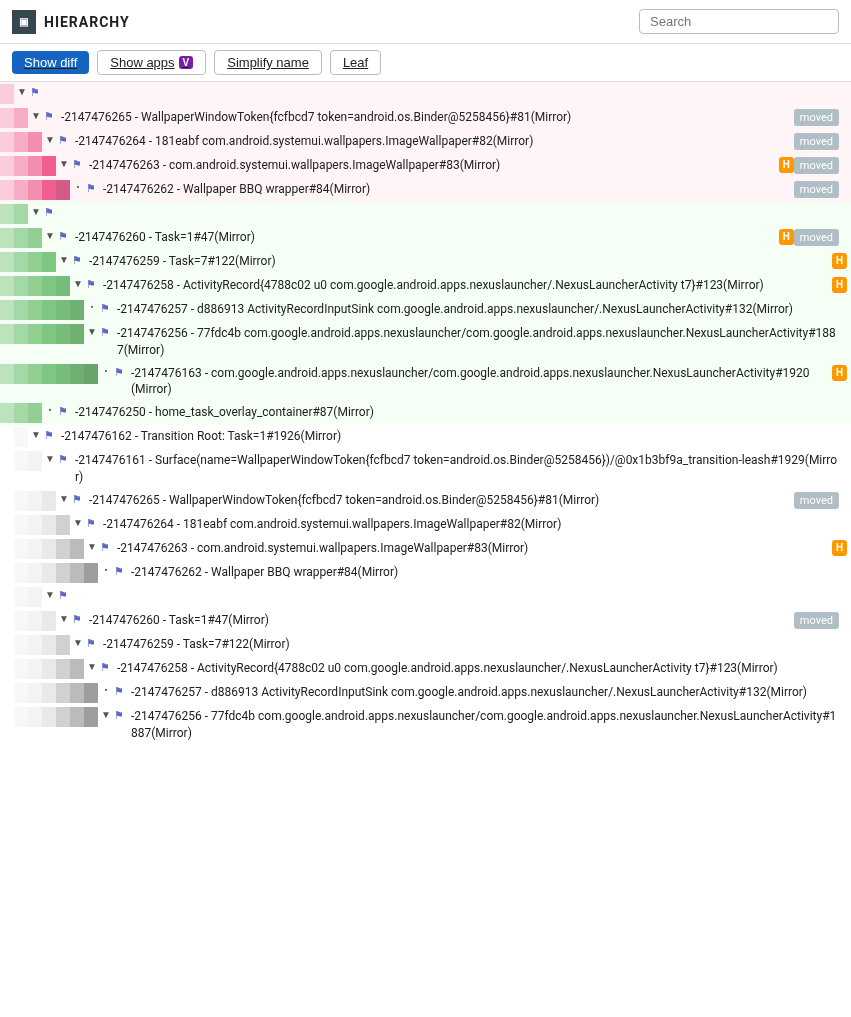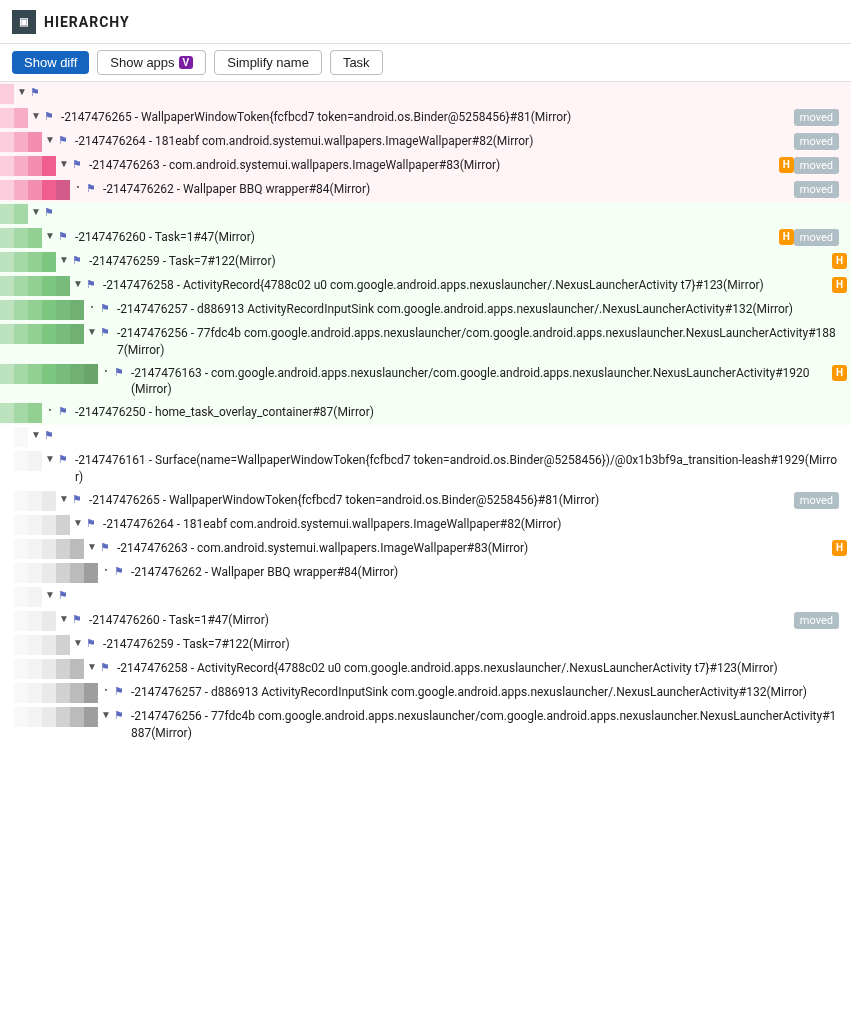--- a/index.html
+++ b/index.html
@@ -45,20 +45,21 @@
       outline: none;
     }
 
     .toolbar {
       display: flex;
       align-items: center;
       padding: 6px 12px;
       gap: 8px;
       border-bottom: 1px solid #e0e0e0;
       background: #fff;
+      text-decoration: underline;
     }
 
     .btn {
       padding: 4px 12px;
       border-radius: 4px;
       border: none;
       font-size: 13px;
       cursor: pointer;
       font-weight: 500;
     }
@@ -182,30 +183,31 @@
 
 <div>
 
   <div class="header">
     <div class="header-logo">
       <div class="logo-box">
         <span>▣</span>
       </div>
       <span class="header-title">HIERARCHY</span>
     </div>
+    <input class="search-box" type="text" placeholder="Search" style="">
   </div>
 
   <div class="toolbar">
     <button class="btn btn-blue">Show diff</button>
     <button class="btn btn-outline btn-v">
       <span>Show apps</span>
       <span class="v-badge">V</span>
     </button>
     <button class="btn btn-outline">Simplify name</button>
-    <button class="btn btn-outline">Task</button>
+    <button class="btn btn-outline">Leaf</button>
   </div>
 
   <div class="tree-container" id="tree-root">
       <div class="tree-row" style="background: rgb(255, 245, 247);">
         <div class="color-bands">
           <div class="band" style="background: rgb(248, 187, 208); opacity: 0.7;"></div>
         </div>
         <div class="row-content">
           <span class="toggle-icon">▼</span>
           <span class="node-icon" style="color: rgb(92, 107, 192); margin-right: 3px;">⚑</span>
@@ -379,20 +381,21 @@
         </div>
       </div>
       <div class="tree-row">
         <div class="color-bands">
           <div class="band" style="background: rgb(255, 255, 255); opacity: 0.7;"></div>
           <div class="band" style="background: rgb(245, 245, 245); opacity: 0.7;"></div>
         </div>
         <div class="row-content">
           <span class="toggle-icon">▼</span>
           <span class="node-icon" style="color: rgb(92, 107, 192); margin-right: 3px;">⚑</span>
+          <span class="node-text">-2147476162 - Transition Root: Task=1#1926(Mirror)</span>
         </div>
       </div>
       <div class="tree-row">
         <div class="color-bands">
           <div class="band" style="background: rgb(255, 255, 255); opacity: 0.7;"></div>
           <div class="band" style="background: rgb(245, 245, 245); opacity: 0.7;"></div>
           <div class="band" style="background: rgb(238, 238, 238); opacity: 0.7;"></div>
         </div>
         <div class="row-content">
           <span class="toggle-icon">▼</span>

